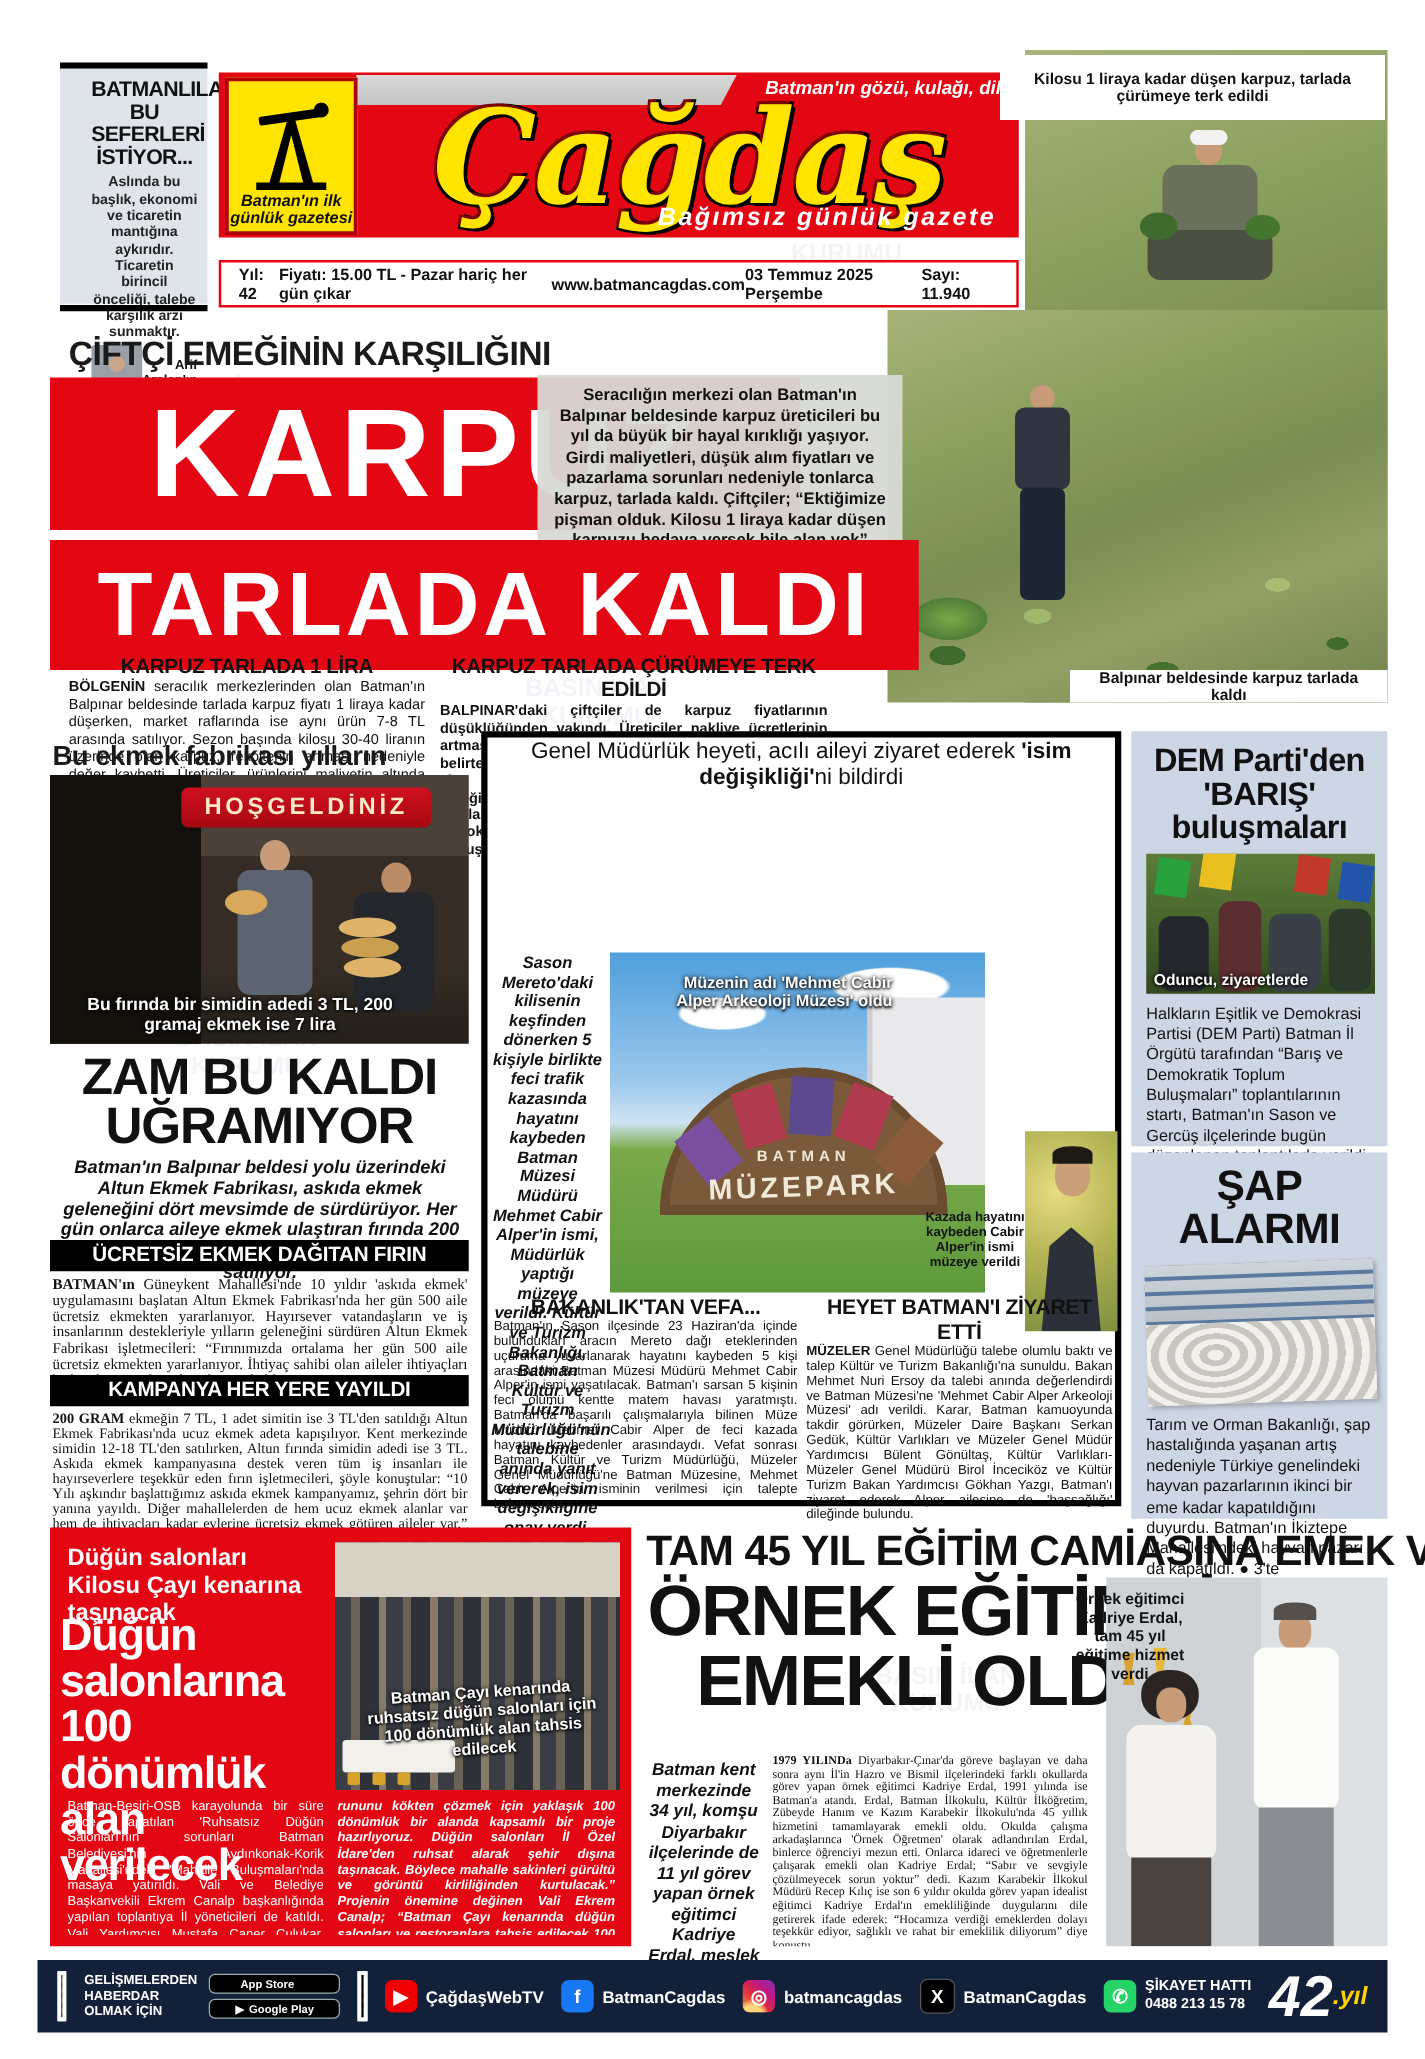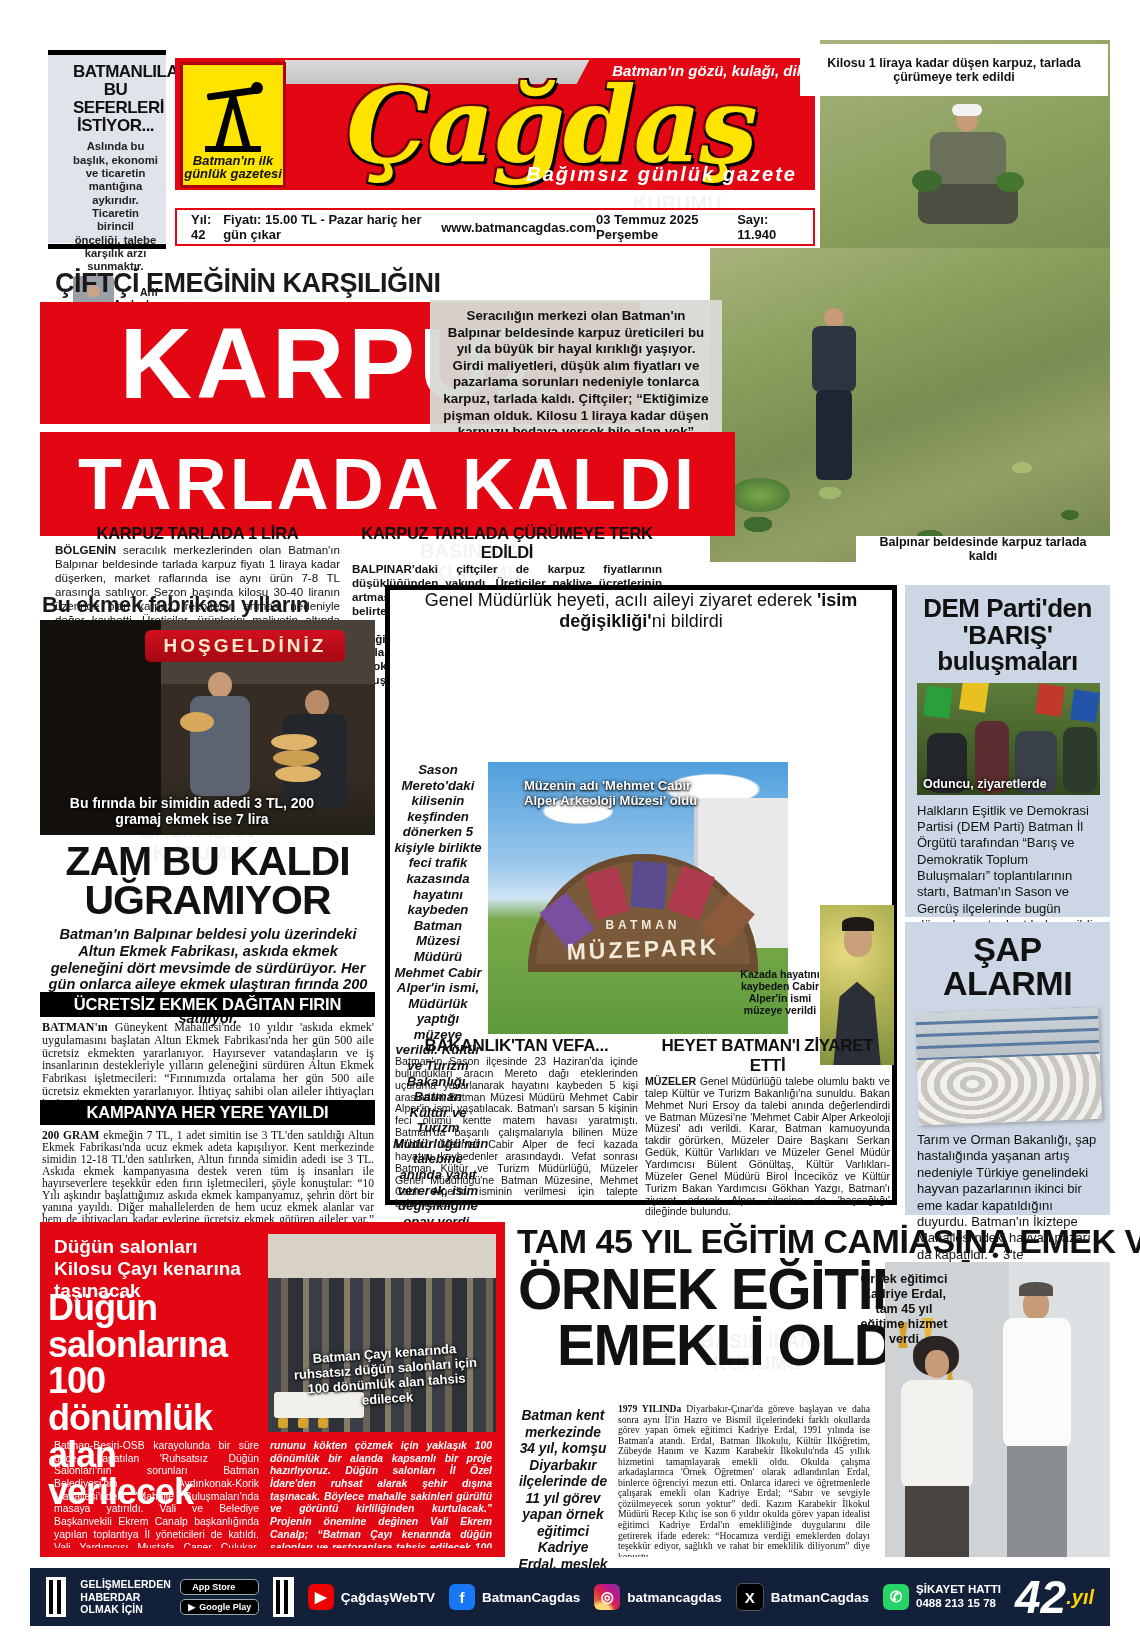--- a/index.html
+++ b/index.html
@@ -112,21 +112,21 @@
   .h3big{font-weight:900;text-align:center;line-height:.98;letter-spacing:-1.5px;}
 
   
   .footer{background:#13203a;display:flex;align-items:center;box-sizing:border-box;padding:0 16px;gap:14px;}
   .qr{width:34px;height:34px;background:
       repeating-linear-gradient(90deg,#000 0 4px,#fff 4px 8px),
       repeating-linear-gradient(0deg,rgba(0,0,0,.7) 0 4px,rgba(255,255,255,.7) 4px 8px);
       background-color:#fff;border:3px solid #fff;box-sizing:content-box;}
   .follow{color:#fff;font-weight:800;font-size:10.5px;line-height:1.2;width:86px;}
   .badge{background:#000;border:1px solid #9aa;border-radius:5px;color:#fff;font-size:9px;
-         font-weight:700;display:flex;align-items:center;gap:4px;padding:2px 7px;white-space:nowrap;}
+         font-weight:700;display:flex;align-items:center;gap:4px;padding:2px 20px;white-space:nowrap;}
   .soc{display:flex;align-items:center;gap:7px;color:#fff;font-weight:700;font-size:13.5px;white-space:nowrap;}
   .soc .ic{width:26px;height:26px;border-radius:6px;display:flex;align-items:center;justify-content:center;
            color:#fff;font-weight:900;font-size:15px;}
   .ic-yt{background:#e00;border-radius:8px;}
   .ic-fb{background:#1877f2;border-radius:50%;}
   .ic-ig{background:radial-gradient(circle at 30% 110%,#ffd676 0 25%,transparent 40%),
          linear-gradient(45deg,#f09433,#dc2743 45%,#bc1888 70%,#8134af);}
   .ic-x{background:#000;border:1px solid #555;}
   .ic-wa{background:#25d366;border-radius:50%;}
   .anniv{margin-left:auto;display:flex;align-items:center;color:#fff;}
@@ -261,21 +261,21 @@
     <div style="position:absolute;right:0;top:36px;width:90px;height:150px;background:#e9e9ec;border-left:4px solid #cfcfd4"></div>
     <div class="arch" style="left:40px;top:92px;width:230px;height:118px">
       <div class="wedge" style="left:22px;top:44px;background:#7a4f9e;transform:rotate(-38deg)"></div>
       <div class="wedge" style="left:62px;top:16px;background:#b03a4e;transform:rotate(-16deg)"></div>
       <div class="wedge" style="left:104px;top:8px;background:#5c4a8e;transform:rotate(4deg)"></div>
       <div class="wedge" style="left:146px;top:16px;background:#b03a4e;transform:rotate(20deg)"></div>
       <div class="wedge" style="left:182px;top:44px;background:#8a5a3a;transform:rotate(40deg)"></div>
       <div class="signbar" style="left:30px;top:64px;width:170px;height:18px;font-size:12px;font-weight:800;letter-spacing:4px;background:transparent">BATMAN</div>
       <div class="signbar" style="left:0px;top:82px;width:230px;height:30px;font-size:23px;font-weight:800;letter-spacing:3px;background:transparent;transform:rotate(-2deg)">MÜZEPARK</div>
     </div>
-    <div class="ph-cap" style="left:36px;top:16px;width:190px;font-size:13px;text-align:left">Müzenin adı 'Mehmet Cabir Alper Arkeoloji Müzesi' oldu</div>
+    <div class="ph-cap" style="left:36px;top:16px;width:190px;font-size:13px;text-align:right">Müzenin adı 'Mehmet Cabir Alper Arkeoloji Müzesi' oldu</div>
   </div>
   <div class="abs ph ph-portrait" style="left:820px;top:905px;width:74px;height:160px">
     <div class="suit"></div>
     <div style="position:absolute;left:24px;top:18px;width:28px;height:34px;background:#caa07a;border-radius:45%"></div>
     <div style="position:absolute;left:22px;top:12px;width:32px;height:14px;background:#1d1a16;border-radius:45% 45% 0 0"></div>
   </div>
   <div class="abs ctr" style="left:740px;top:968px;width:80px;font-size:10.5px;font-weight:800;line-height:1.15">Kazada hayatını kaybeden Cabir Alper'in ismi müzeye verildi</div>
 
   <div class="abs" style="left:395px;top:1036px;width:243px">
     <div class="colhead" style="font-size:17px">BAKANLIK'TAN VEFA...</div>

